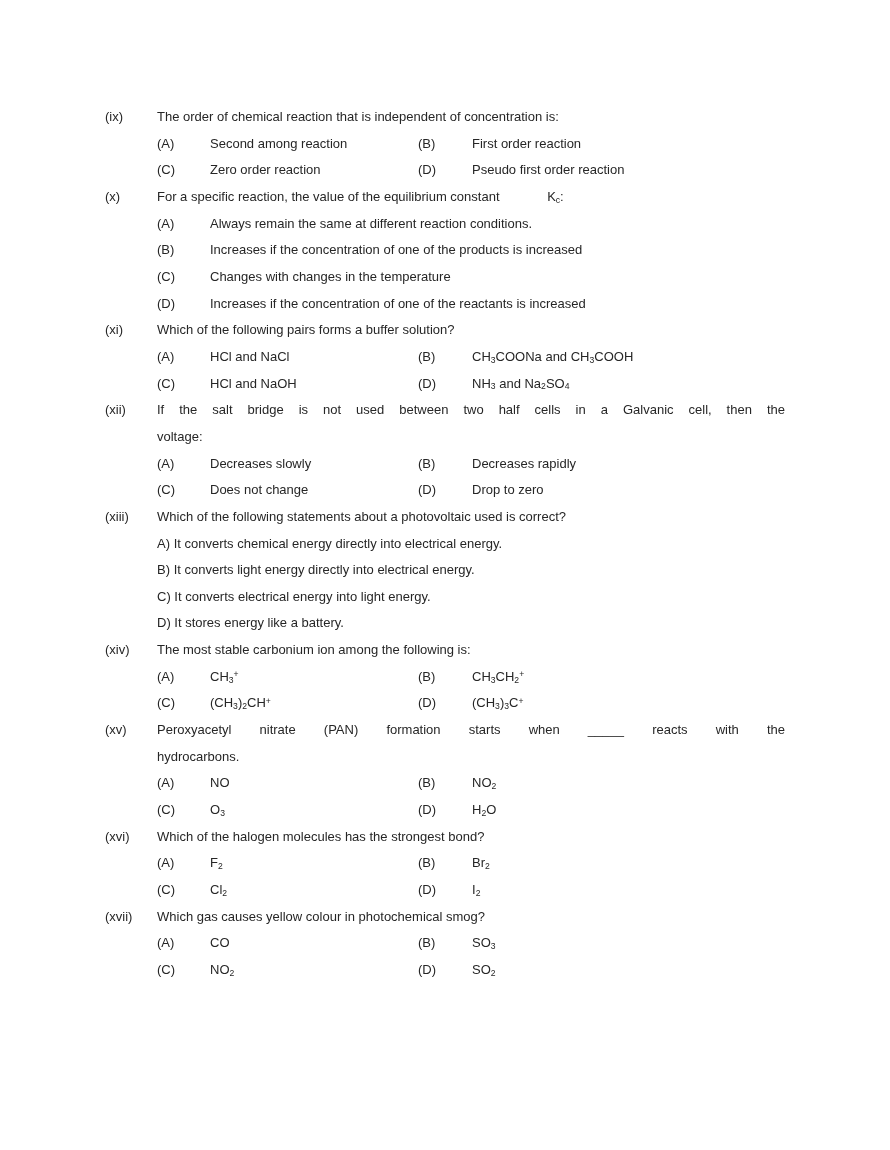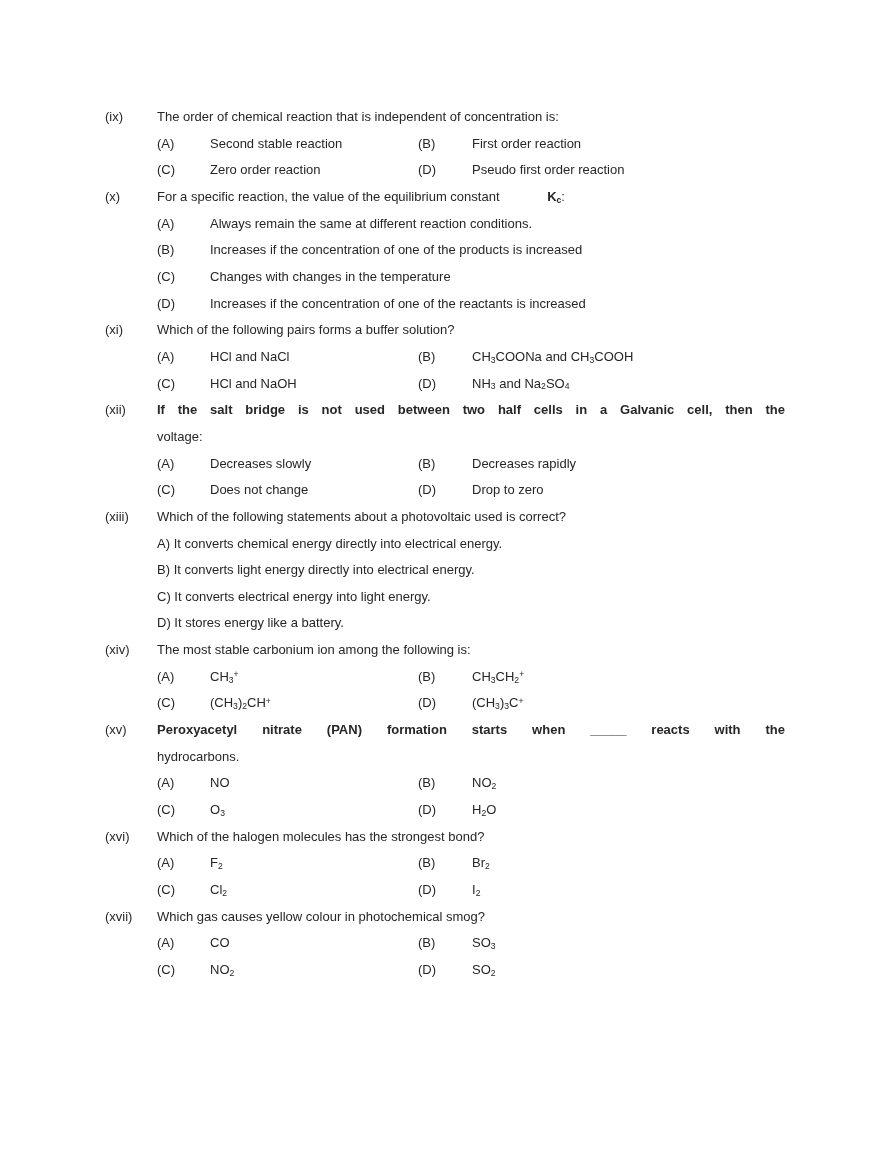--- a/index.html
+++ b/index.html
@@ -13,46 +13,46 @@
     font-family: "Liberation Sans", "DejaVu Sans", sans-serif;
     font-size: 13px;
     line-height: 26.65px;
     padding: 104px 105px 0 105px;
     overflow: hidden;
   }
   .q { display: grid; grid-template-columns: 52px 1fr; align-items: start; }
   .qnum { grid-column: 1; }
   .qbody { grid-column: 2; }
   .qline { text-align: left; }
-  .qline.justify { text-align: justify; text-align-last: justify; font-weight: bold; }
+  .qline.justify { text-align: justify; text-align-last: justify; }
   .opt-row.two { display: grid; grid-template-columns: 53px 208px 54px 1fr; }
   .opt-row.one { display: grid; grid-template-columns: 53px 1fr; }
   .opt-letter, .opt-text { display: block; }
   sub, sup {
     font-size: 0.66em;
     line-height: 0;
     position: relative;
     vertical-align: baseline;
   }
   sub { top: 0.22em; }
   sup { top: -0.42em; }
-  b { font-weight: bold; padding-left: 44px; }
+  b { font-weight: normal; padding-left: 44px; }
 </style>
 </head>
 <body>
 
 <div class="page">
   <div id="questions">
       <div class="q">
         <div class="qnum">(ix)</div>
         <div class="qbody">
           <div class="qline">The order of chemical reaction that is independent of concentration is:</div>
           <div class="opt-row two">
             <span class="opt-letter">(A)</span>
-            <span class="opt-text">Second stable reaction</span>
+            <span class="opt-text">Second among reaction</span>
             <span class="opt-letter">(B)</span>
             <span class="opt-text">First order reaction</span>
           </div>
           <div class="opt-row two">
             <span class="opt-letter">(C)</span>
             <span class="opt-text">Zero order reaction</span>
             <span class="opt-letter">(D)</span>
             <span class="opt-text">Pseudo first order reaction</span>
           </div>
         </div>

